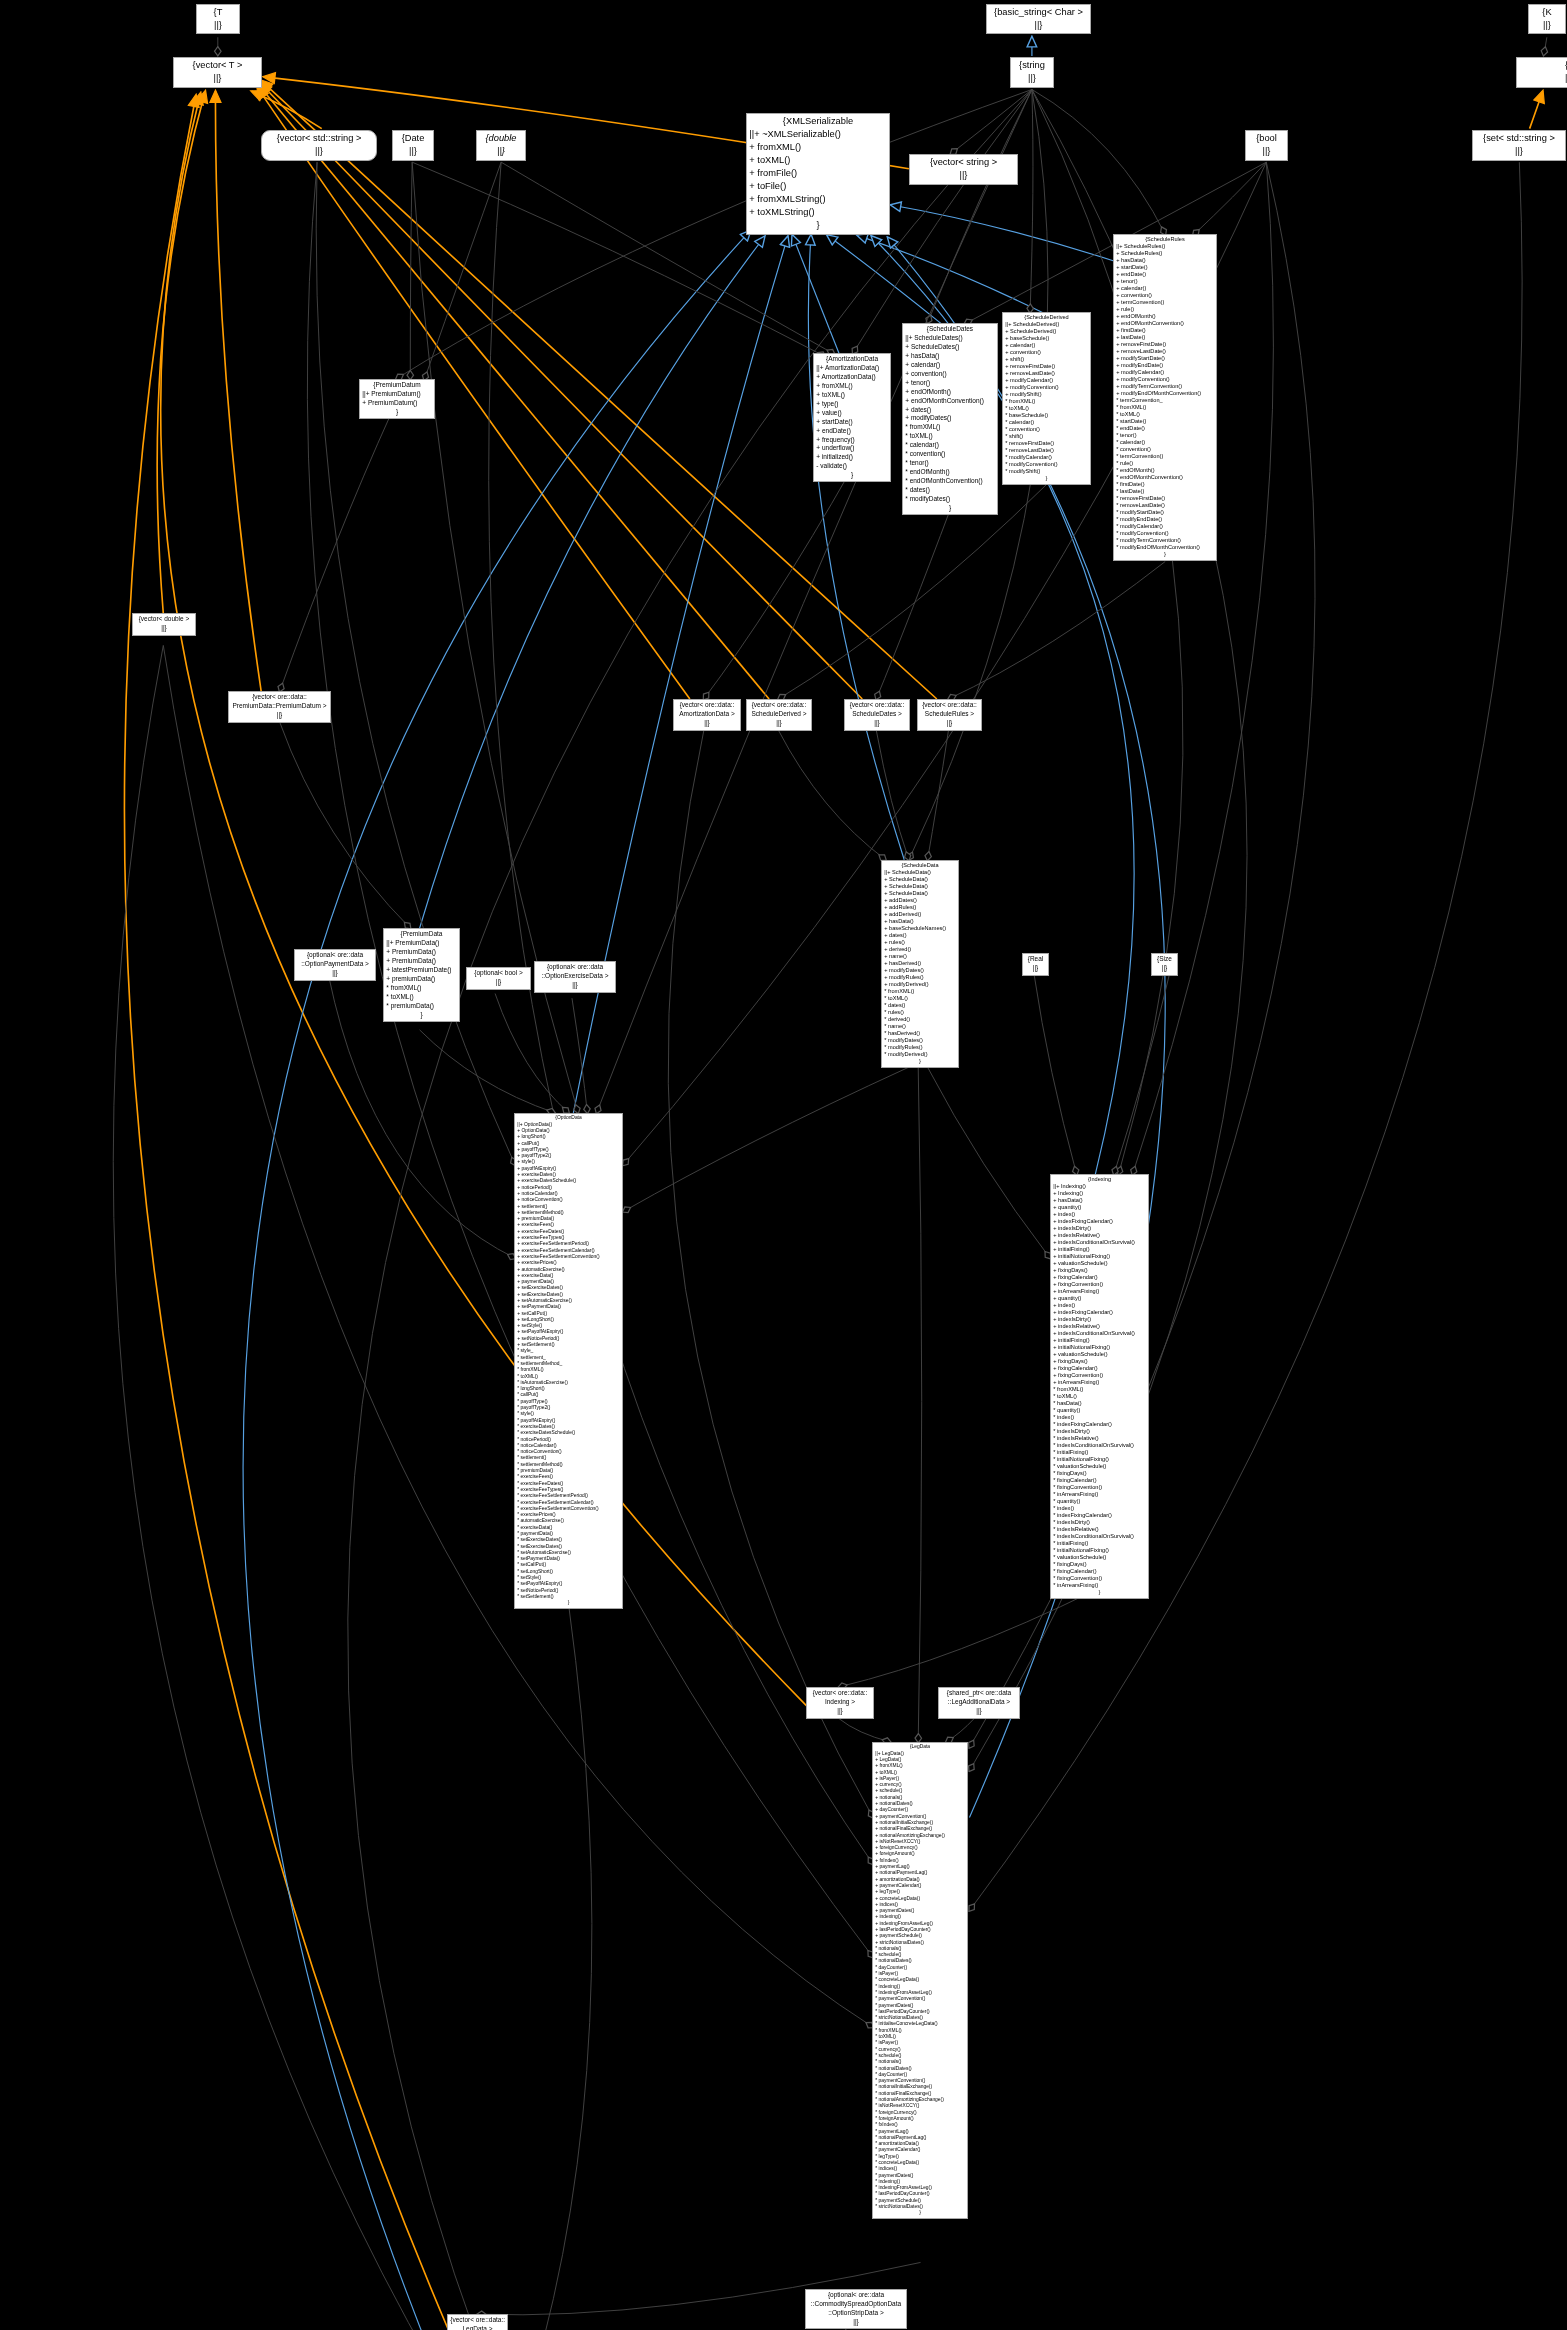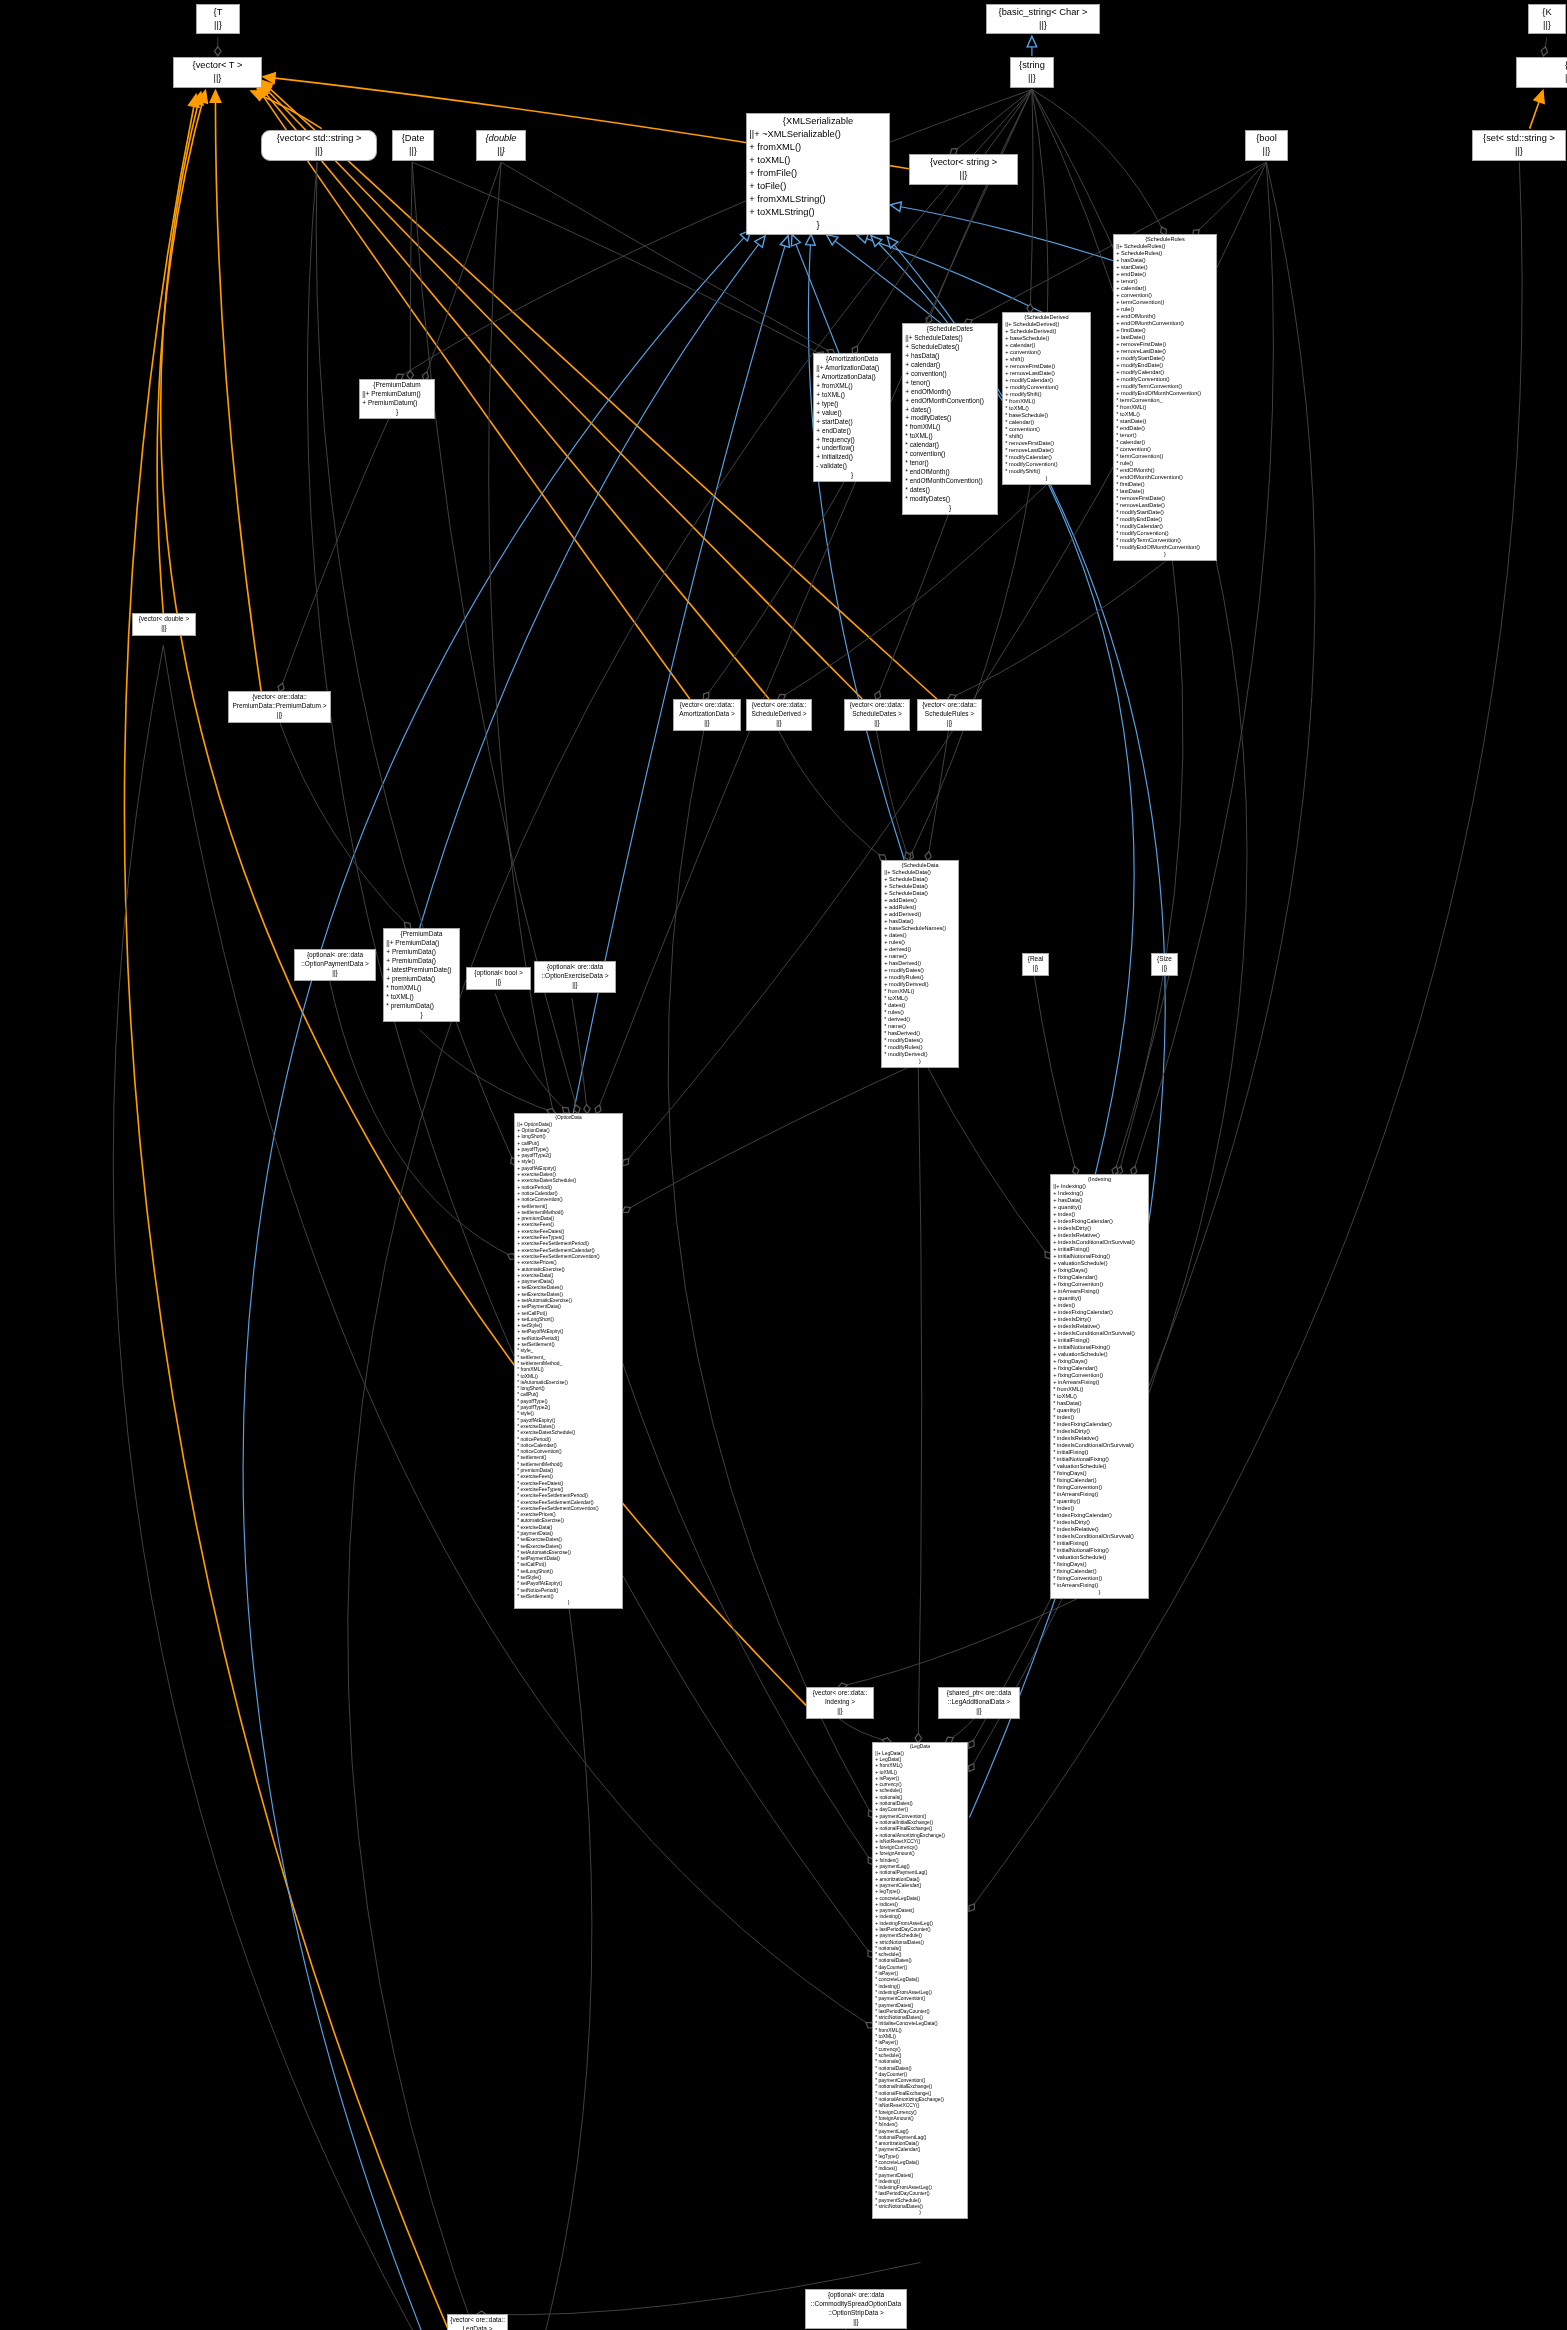--- a/index.html
+++ b/index.html
@@ -113,21 +113,21 @@
     </svg>
   <div id="nodes">
       <div class="node xl" style="left: 196px; top: 3.7px; width: 44px;">
         <div class="t">{T</div>
         <div class="m c">||}</div>
       </div>
       <div class="node xl" style="left: 173px; top: 57px; width: 89px;">
         <div class="t">{vector&lt; T &gt;</div>
         <div class="m c">||}</div>
       </div>
-      <div class="node xl" style="left: 986px; top: 3.7px; width: 114px;">
+      <div class="node xl" style="left: 986px; top: 3.7px; width: 105px;">
         <div class="t">{basic_string&lt; Char &gt;</div>
         <div class="m c">||}</div>
       </div>
       <div class="node xl" style="left: 1010px; top: 57px; width: 44px;">
         <div class="t">{string</div>
         <div class="m c">||}</div>
       </div>
       <div class="node xl" style="left: 1528px; top: 3.7px; width: 38px;">
         <div class="t">{K</div>
         <div class="m c">||}</div>

